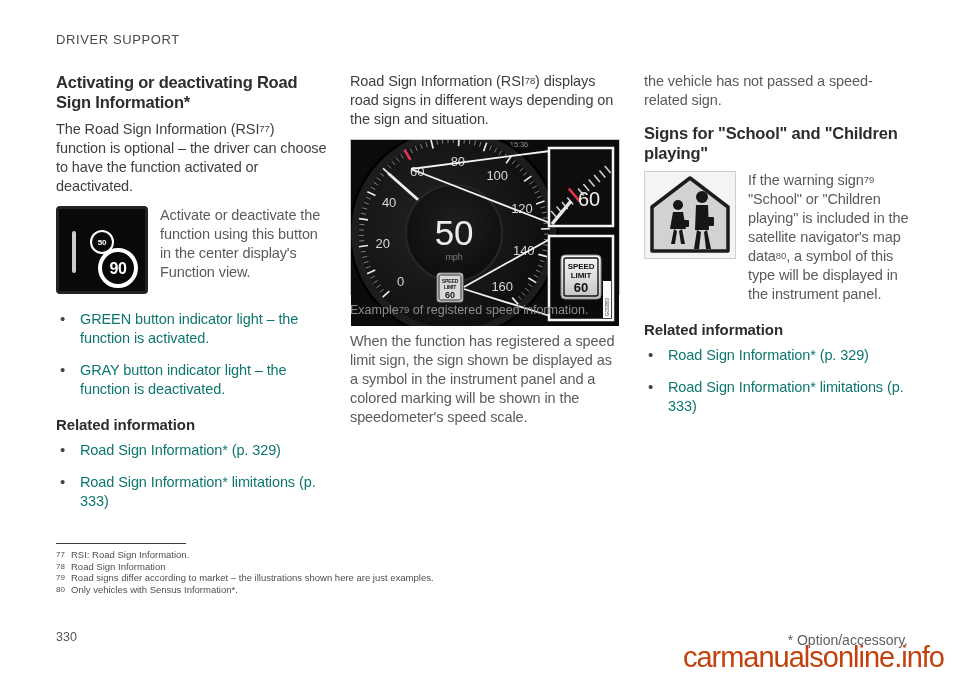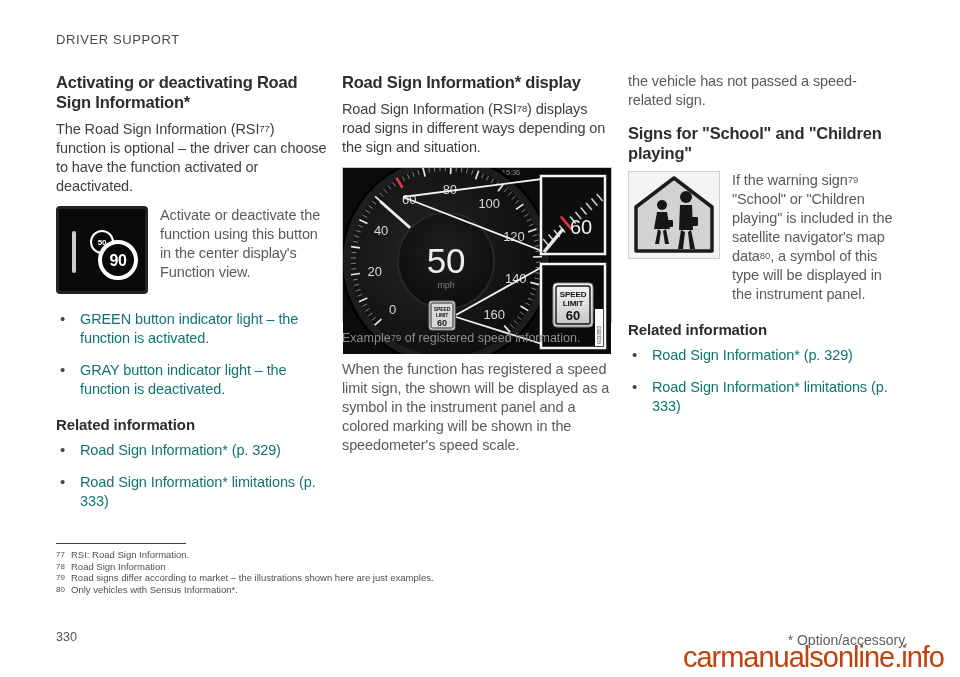--- a/index.html
+++ b/index.html
@@ -7,21 +7,21 @@
   .page {
     position:relative; width:960px; height:677px; background:#ffffff;
     font-family:"Liberation Sans", sans-serif; color:#4a4a4a; overflow:hidden;
   }
   .kicker {
     position:absolute; left:56px; top:32px;
     font-size:13px; letter-spacing:.6px; color:#4a4a4a;
   }
   .columns {
     position:absolute; left:56px; top:72px; width:862px;
-    display:flex; gap:14px;
+    display:flex; gap:22px;
   }
   .col { width:272px; font-size:14.5px; line-height:19px; letter-spacing:-.1px; }
   h2 {
     font-size:16.5px; line-height:20px; font-weight:bold; color:#2d2d2d;
     margin:0 0 8px 0; letter-spacing:-.2px;
   }
   h3 {
     font-size:15px; font-weight:bold; color:#2d2d2d; margin:16px 0 7px 0;
   }
   p.lead { color:#3f3f3f; margin-bottom:10px; }
@@ -45,21 +45,21 @@
     position:absolute; left:13px; top:22px; width:4px; height:42px;
     background:#cccccc; border-radius:2px;
   }
   .btn-fig .circ-small {
     position:absolute; left:31px; top:21px; width:24px; height:24px;
     border:2.5px solid #ffffff; border-radius:50%; background:#090909;
     display:flex; align-items:center; justify-content:center;
     color:#ffffff; font-size:8px; font-weight:bold;
   }
   .btn-fig .circ-big {
-    position:absolute; left:39px; top:31px; width:40px; height:40px;
+    position:absolute; left:39px; top:39px; width:40px; height:40px;
     border:4px solid #ffffff; border-radius:50%; background:#090909;
     display:flex; align-items:center; justify-content:center;
     color:#ffffff; font-size:16px; font-weight:bold; letter-spacing:-.5px;
   }
   
   .speedo-wrap { border:1px solid #c9c9c9; width:270px; height:156px; background:#0c0c0c; }
   .caption { font-size:12.5px; color:#8d8d8d; margin:6px 0 12px 0; letter-spacing:0; }
   .dial-num { fill:#d8d8d8; font-size:13px; text-anchor:middle; font-family:"Liberation Sans",sans-serif; }
   
   .school-fig { width:92px; height:88px; border:1px solid #cfcfcf; background:#f2f2f2; flex:0 0 auto; }
@@ -104,21 +104,20 @@
       </ul>
 
       <h3>Related information</h3>
       <ul class="bullets">
         <li>Road Sign Information* (p. 329)</li>
         <li>Road Sign Information* limitations (p. 333)</li>
       </ul>
     </div>
 
     <div class="col">
-      <h2>Road Sign Information* display</h2>
       <p class="lead"><span>Road Sign Information (RSI</span><sup>78</sup><span>) displays road signs in different ways depending on the sign and situation.</span></p>
 
       <div class="speedo-wrap">
         <svg id="speedo" width="268" height="186" viewBox="0 0 268 186">
           <defs>
             <radialGradient id="dialGrad" cx="40%" cy="45%" r="75%">
               <stop offset="0%" stop-color="#232323"></stop>
               <stop offset="55%" stop-color="#141414"></stop>
               <stop offset="100%" stop-color="#070707"></stop>
             </radialGradient>
@@ -286,21 +285,21 @@
             <text x="230" y="129" font-size="8" font-weight="bold" fill="#111111" text-anchor="middle">SPEED</text>
             <text x="230" y="138" font-size="8" font-weight="bold" fill="#111111" text-anchor="middle">LIMIT</text>
             <text x="230" y="152" font-size="13" font-weight="bold" fill="#111111" text-anchor="middle">60</text>
             <rect x="252" y="141" width="8" height="37" fill="#fafafa"></rect>
             <text transform="translate(258,176) rotate(-90)" font-size="4.5" fill="#444444">G033883</text>
           </g>
         </svg>
       </div>
       <p class="caption"><span>Example</span><sup>79</sup><span> of registered speed information.</span></p>
 
-      <p class="body">When the function has registered a speed limit sign, the shown will be displayed as a symbol in the instrument panel and a colored marking will be shown in the speedometer's speed scale.</p>
+      <p class="body">When the function has registered a speed limit sign, the sign shown be displayed as a symbol in the instrument panel and a colored marking will be shown in the speedometer's speed scale.</p>
     </div>
 
     <div class="col">
       <p class="body">the vehicle has not passed a speed-related sign.</p>
 
       <h2>Signs for "School" and "Children playing"</h2>
 
       <div class="media-row">
         <div class="school-fig">
           <svg width="90" height="86" viewBox="0 0 90 86">

